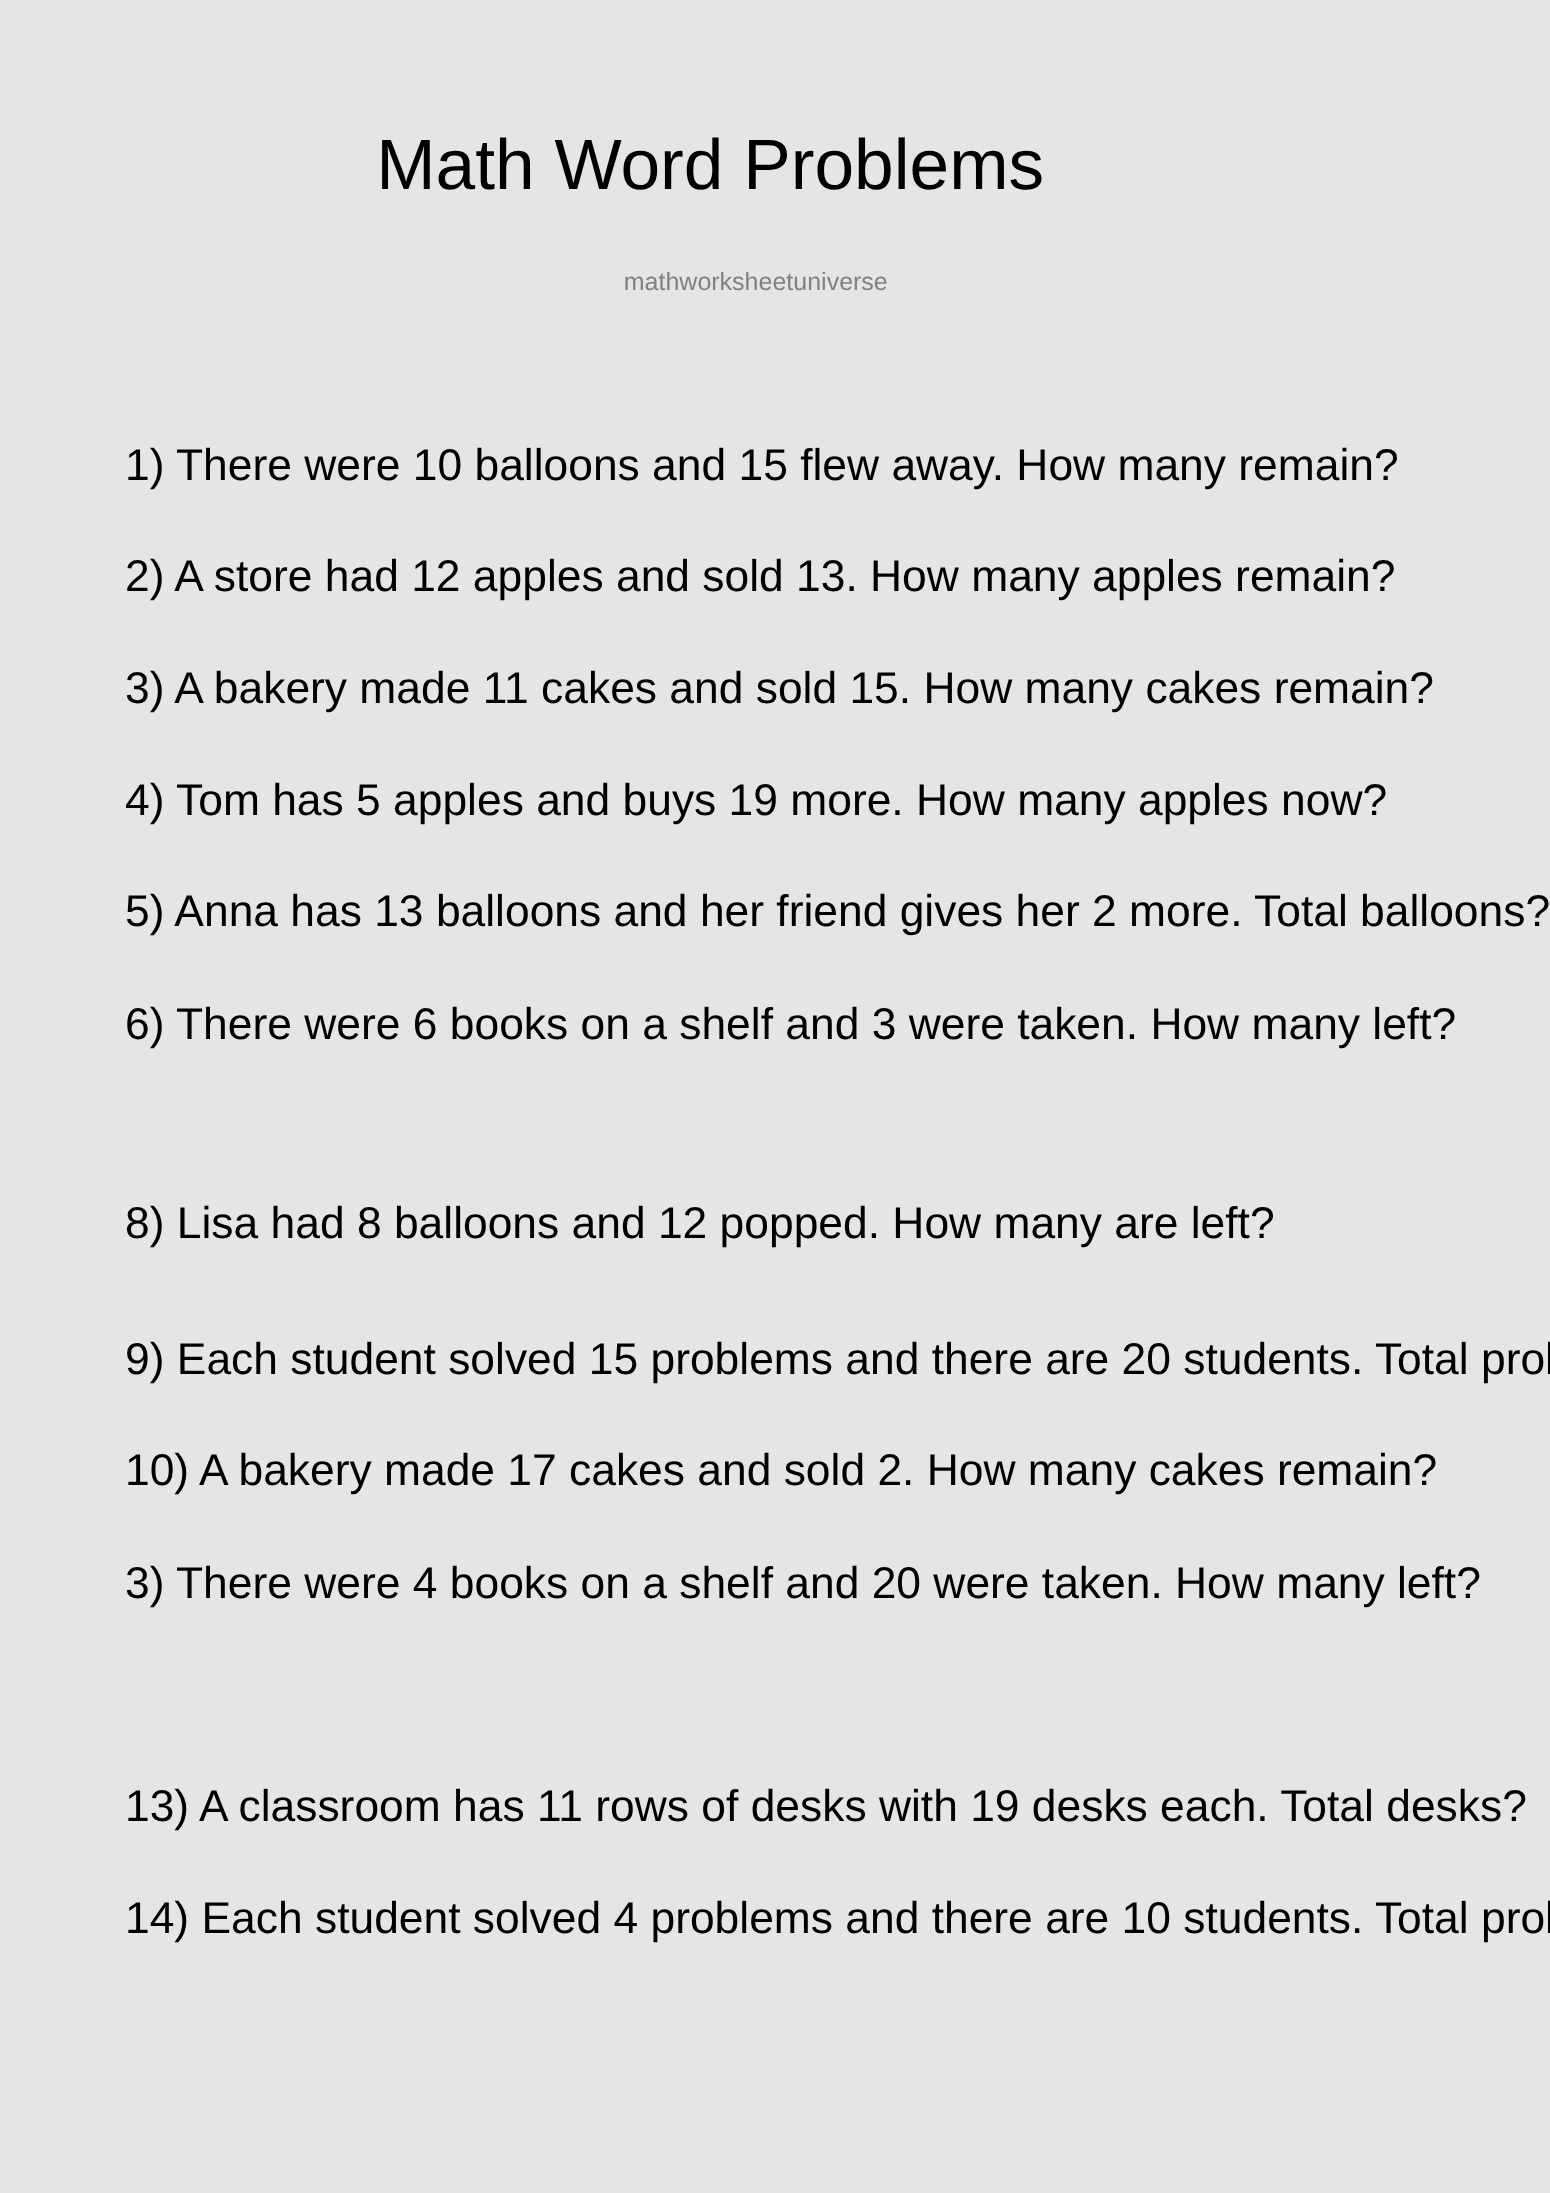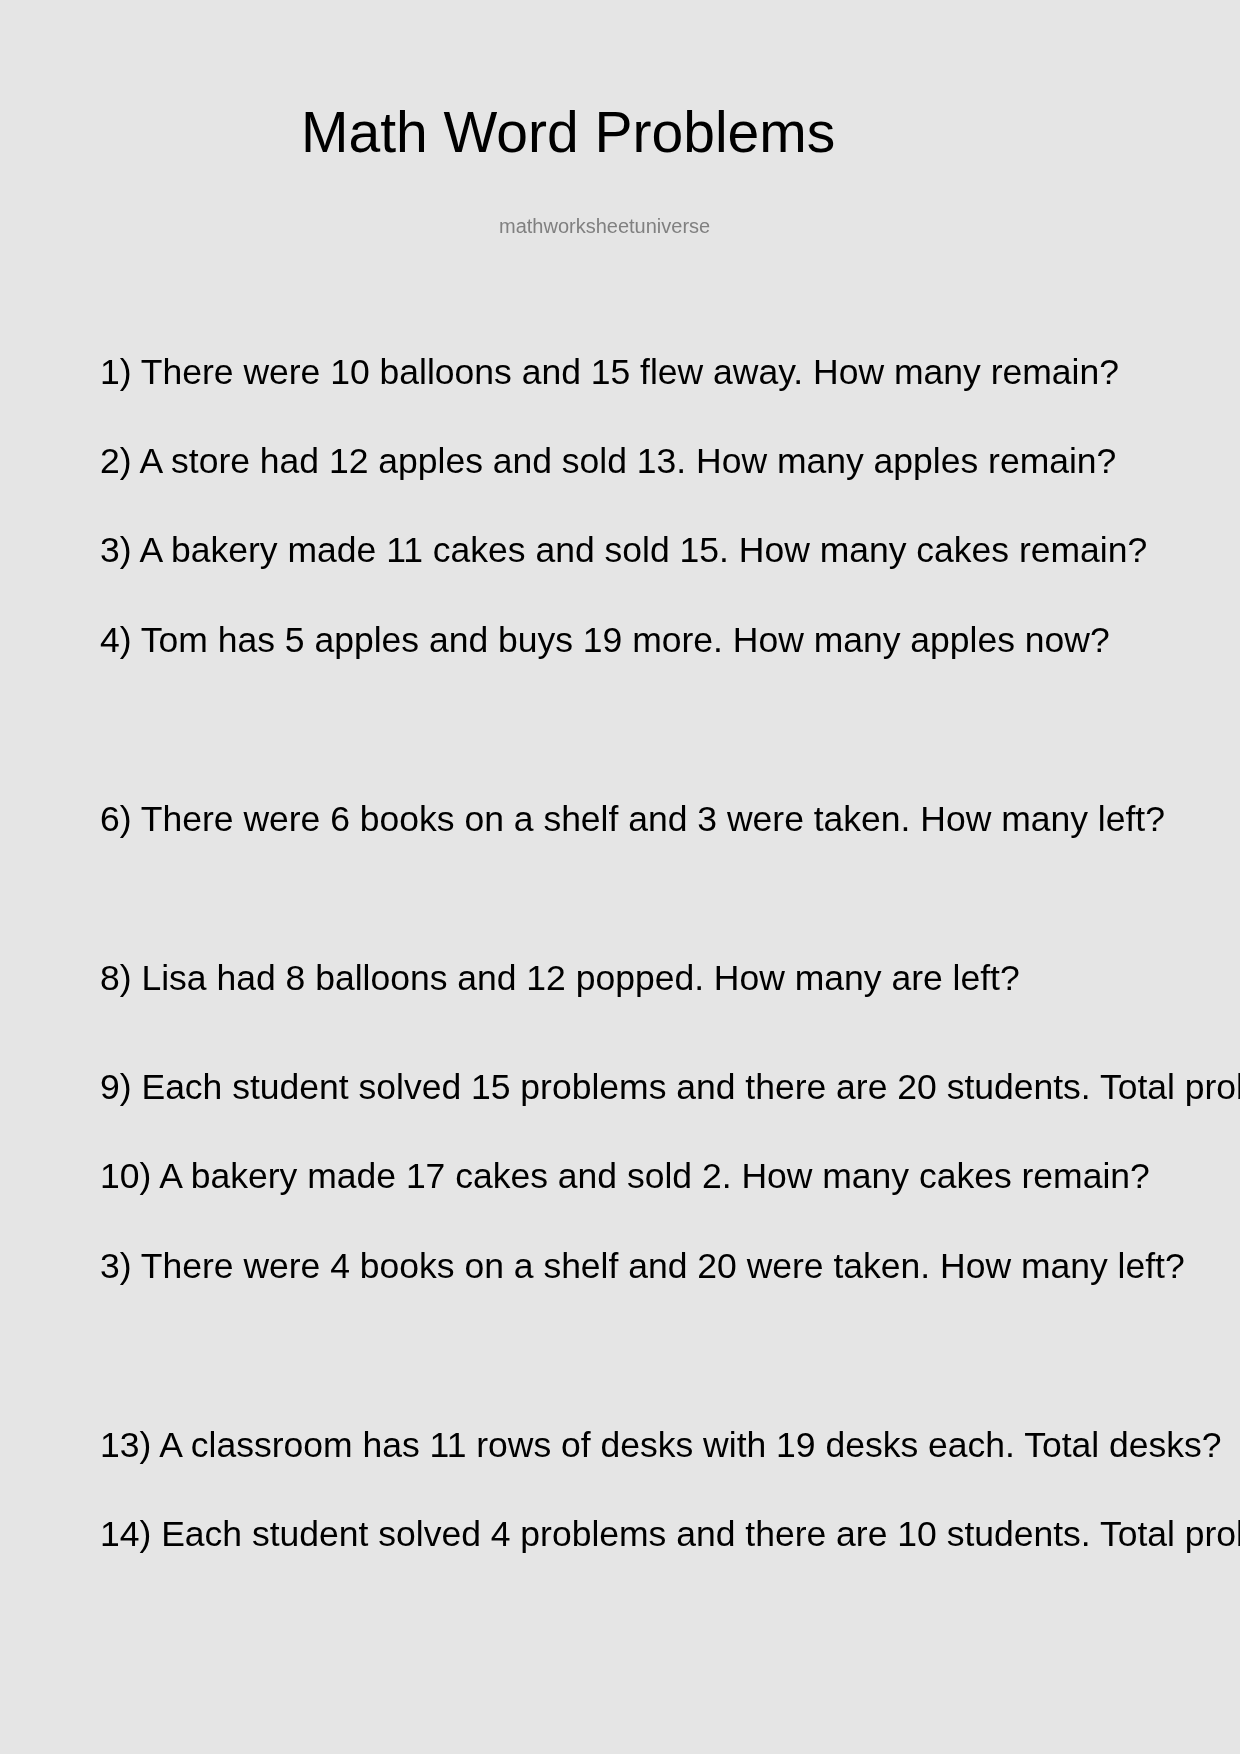--- a/index.html
+++ b/index.html
@@ -59,20 +59,21 @@
 
 <div class="page">
   <h1 class="title">Math Word Problems</h1>
   <div class="subtitle">mathworksheetuniverse</div>
 
   <ol class="problems">
     <li class="problem" style="top:352px"><span>1)</span> <span>There were 10 balloons and 15 flew away. How many remain?</span></li>
     <li class="problem" style="top:441px"><span>2)</span> <span>A store had 12 apples and sold 13. How many apples remain?</span></li>
     <li class="problem" style="top:530px"><span>3)</span> <span>A bakery made 11 cakes and sold 15. How many cakes remain?</span></li>
     <li class="problem" style="top:620px"><span>4)</span> <span>Tom has 5 apples and buys 19 more. How many apples now?</span></li>
+    <li class="problem" style="top:709px"><span>5)</span> <span>Anna has 13 balloons and her friend gives her 2 more. Total balloons?</span></li>
     <li class="problem" style="top:799px"><span>6)</span> <span>There were 6 books on a shelf and 3 were taken. How many left?</span></li>
     <li class="problem" style="top:958px"><span>8)</span> <span>Lisa had 8 balloons and 12 popped. How many are left?</span></li>
     <li class="problem" style="top:1067px"><span>9)</span> <span>Each student solved 15 problems and there are 20 students. Total prob</span></li>
     <li class="problem" style="top:1156px"><span>10)</span> <span>A bakery made 17 cakes and sold 2. How many cakes remain?</span></li>
     <li class="problem" style="top:1246px"><span>3)</span> <span>There were 4 books on a shelf and 20 were taken. How many left?</span></li>
     <li class="problem" style="top:1425px"><span>13)</span> <span>A classroom has 11 rows of desks with 19 desks each. Total desks?</span></li>
     <li class="problem" style="top:1514px"><span>14)</span> <span>Each student solved 4 problems and there are 10 students. Total prob</span></li>
   </ol>
 </div>
 

